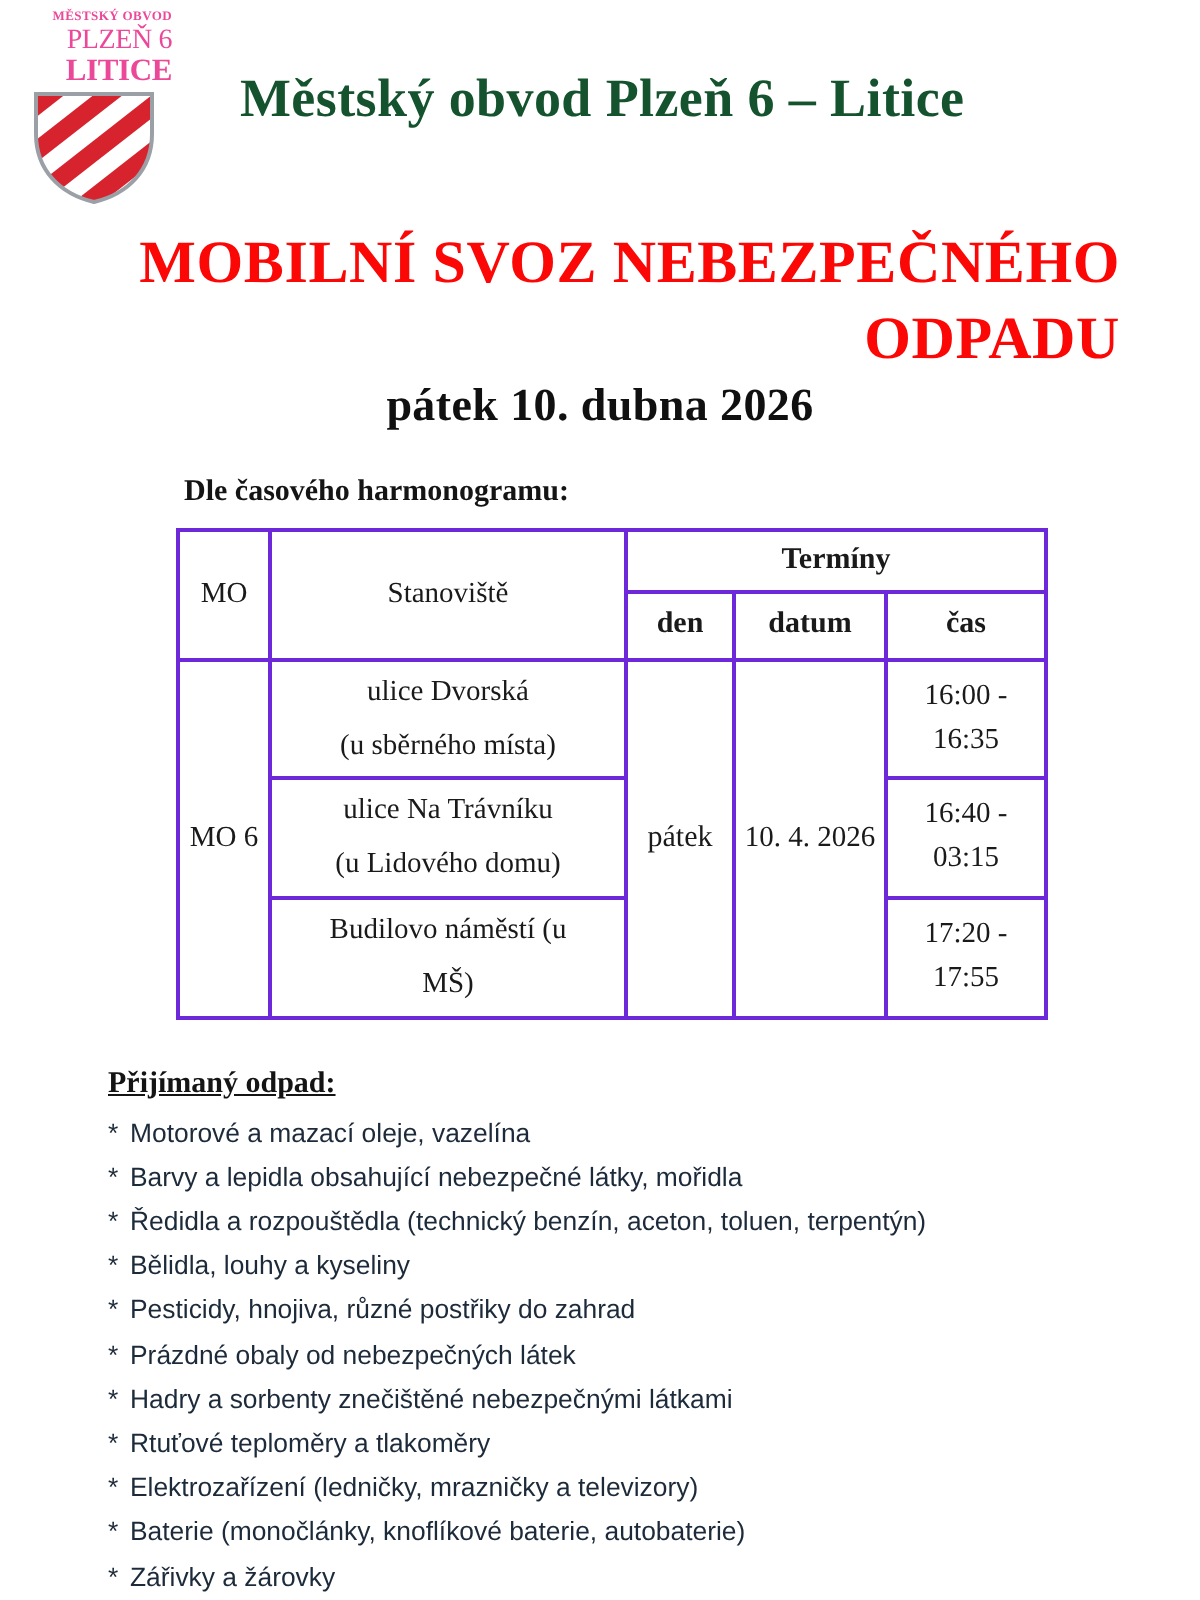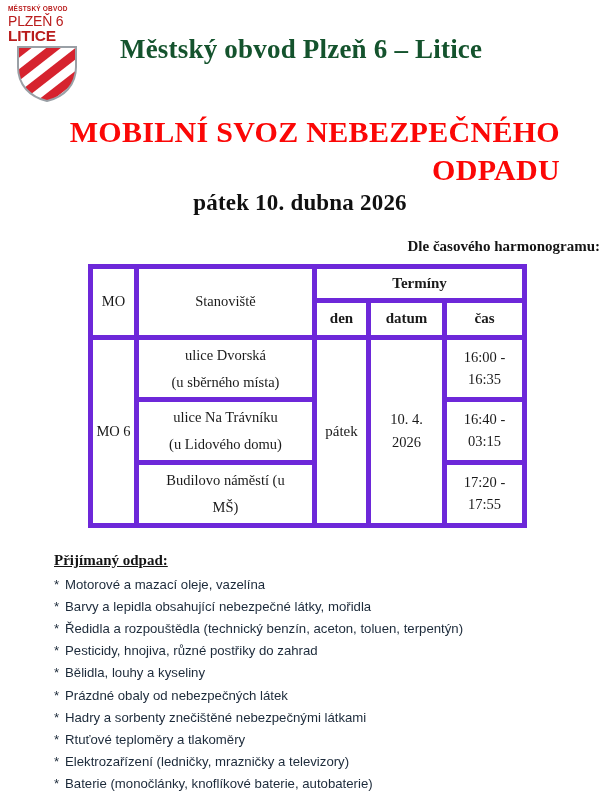--- a/index.html
+++ b/index.html
@@ -22,23 +22,23 @@
     height: 105px;
   }
   .logo {
     position: absolute;
     left: 8px;
     top: 6px;
     width: 78px;
     height: 96px;
   }
   .logo-text {
-    text-align: left;
-    font-family: Liberation Sans, sans-serif;
-    color: #b91c1c;
+    text-align: right;
+    font-family: Liberation Serif, serif;
+    color: #ec4899;
     line-height: 1;
   }
   .logo-line1 {
     font-size: 6.5px;
     font-weight: bold;
     letter-spacing: 0.2px;
   }
   .logo-line2 {
     font-size: 14px;
     font-weight: normal;
@@ -87,34 +87,33 @@
     font-weight: bold;
     color: #101010;
     letter-spacing: 0.2px;
   }
 
   .schedule-label {
     margin: 22px 0 0 92px;
     font-size: 15px;
     font-weight: bold;
     color: #141414;
-    text-align: right;
   }
 
   
   table.schedule {
     margin: 9px 0 0 88px;
     border-collapse: collapse;
     width: 434px;
     table-layout: fixed;
     font-size: 14.5px;
     color: #1a1a1a;
   }
   table.schedule td, table.schedule th {
-    border: 5px solid #6d28d9;
+    border: 2px solid #6d28d9;
     text-align: center;
     vertical-align: middle;
     padding: 2px 3px;
     font-weight: normal;
   }
   table.schedule th {
     font-weight: bold;
   }
   .col-mo    { width: 46px; }
   .col-stan  { width: 178px; }
@@ -251,22 +250,22 @@
     </tr>
   </tbody>
 </table>
 
 <div class="waste-title">Přijímaný odpad:</div>
 
 <ul class="waste-list" id="waste-list">
     <li><span class="star">*</span><span>Motorové a mazací oleje, vazelína</span></li>
     <li><span class="star">*</span><span>Barvy a lepidla obsahující nebezpečné látky, mořidla</span></li>
     <li><span class="star">*</span><span>Ředidla a rozpouštědla (technický benzín, aceton, toluen, terpentýn)</span></li>
+    <li><span class="star">*</span><span>Bělidla, louhy a kyseliny</span></li>
     <li><span class="star">*</span><span>Pesticidy, hnojiva, různé postřiky do zahrad</span></li>
-    <li><span class="star">*</span><span>Bělidla, louhy a kyseliny</span></li>
     <li><span class="star">*</span><span>Prázdné obaly od nebezpečných látek</span></li>
     <li><span class="star">*</span><span>Hadry a sorbenty znečištěné nebezpečnými látkami</span></li>
     <li><span class="star">*</span><span>Rtuťové teploměry a tlakoměry</span></li>
     <li><span class="star">*</span><span>Elektrozařízení (ledničky, mrazničky a televizory)</span></li>
     <li><span class="star">*</span><span>Baterie (monočlánky, knoflíkové baterie, autobaterie)</span></li>
     <li><span class="star">*</span><span>Zářivky a žárovky</span></li>
   </ul>
 
 
 

